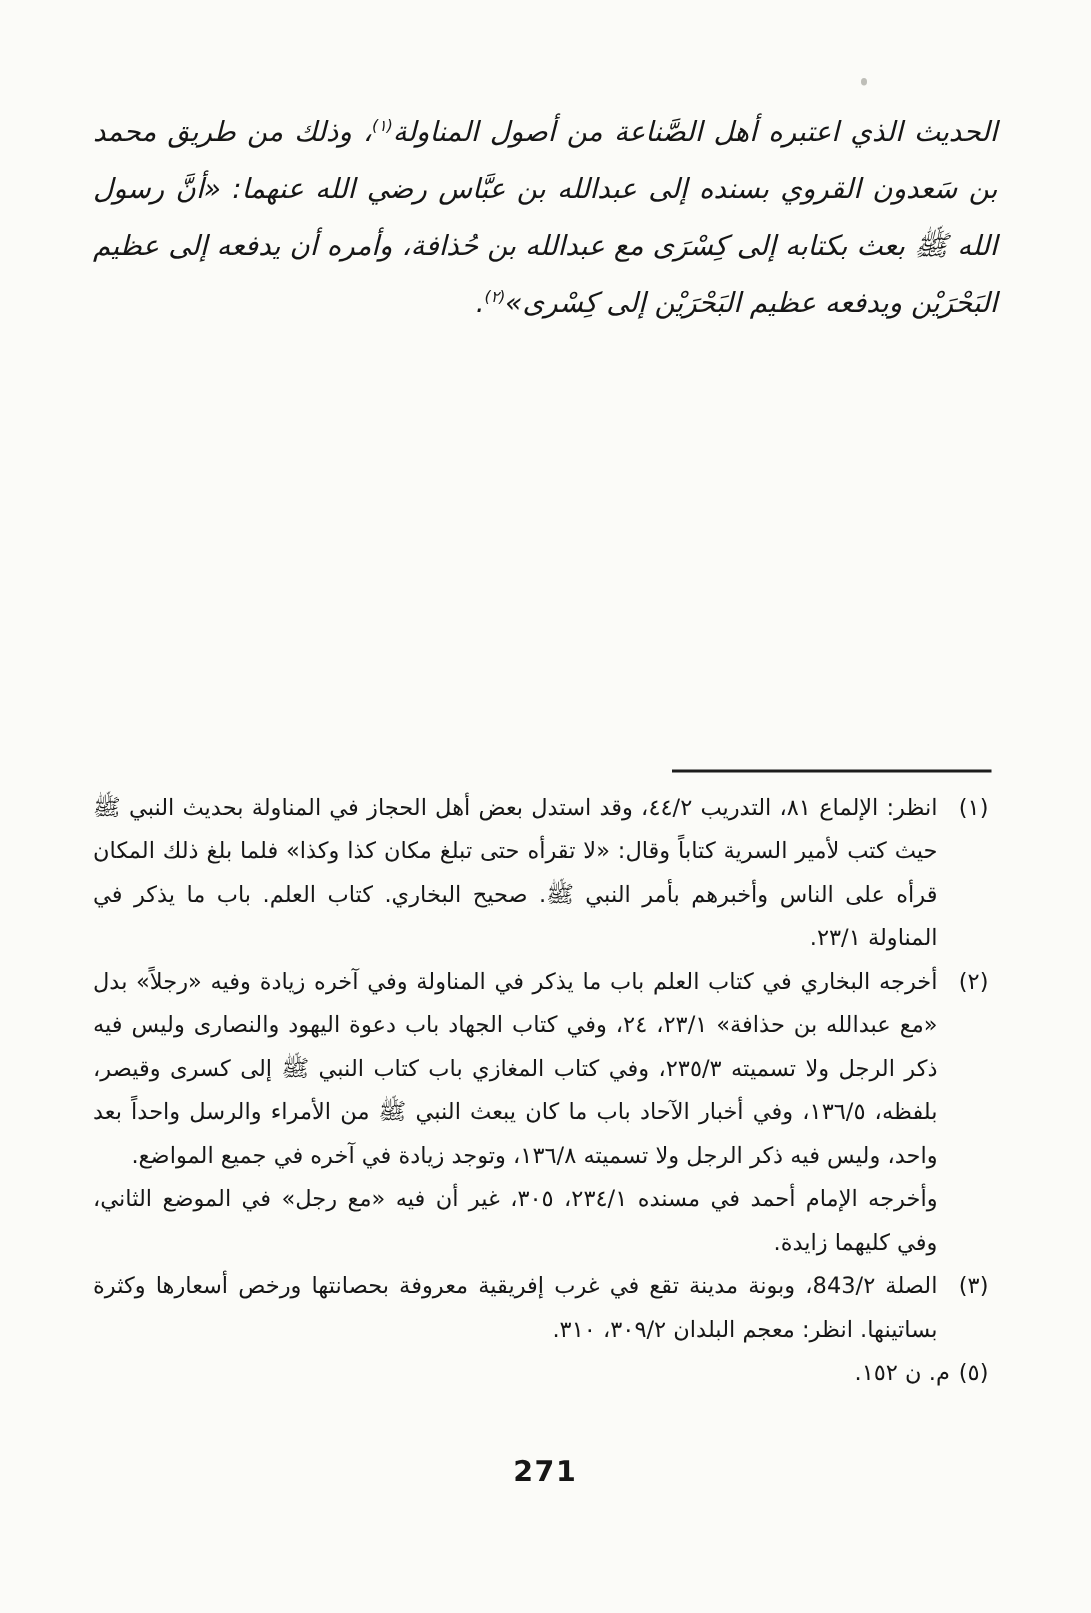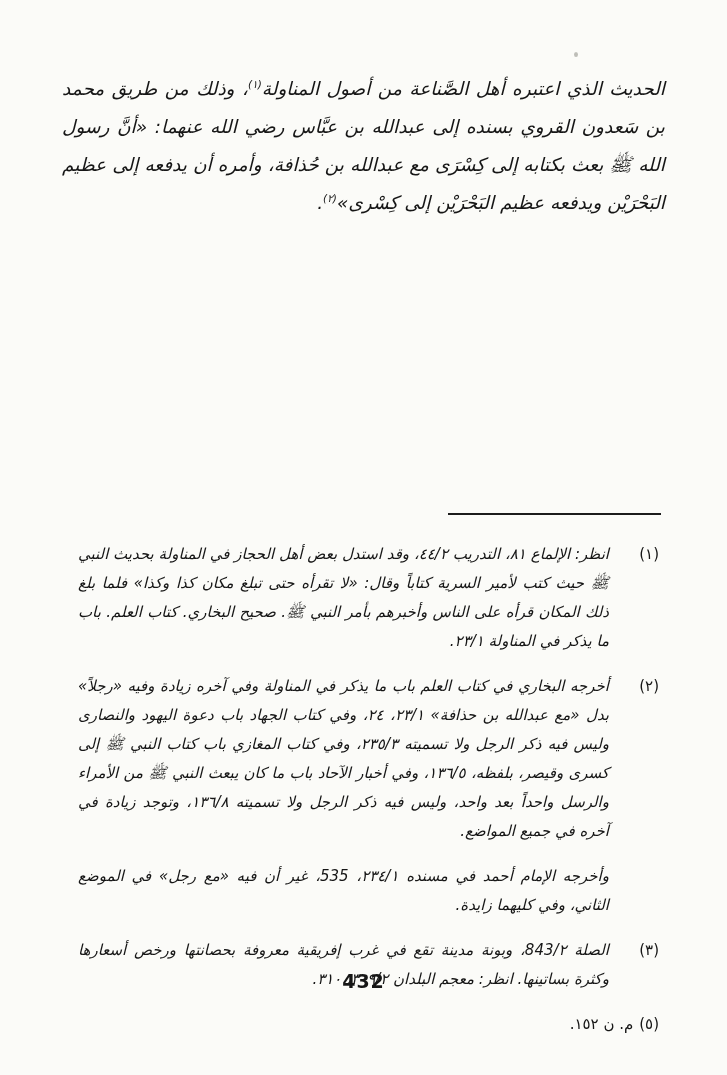--- a/index.html
+++ b/index.html
@@ -34,21 +34,21 @@
     position: absolute; top: 513px; right: 66px; width: 213px;
     border-top: 2px solid #1c1c1c;
   }
   .footnotes {
     position: absolute; top: 524px; right: 68px; width: 597px;
     font-size: 15px; line-height: 29px;
     text-align: justify;
   }
   .footnote { position: relative; padding-right: 34px; }
   .footnote .marker { position: absolute; right: 0; top: 0; }
-  .fn-para { margin: 16px; font-style: italic; }
+  .fn-para { margin: 0; }
   .fn-row { display: flex; gap: 128px; }
   .fn-inline { white-space: nowrap; }
   .fn-inline .inline-marker { margin-left: 6px; }
   .page-number {
     position: absolute; top: 970px; left: 0; width: 727px;
     text-align: center;
     font-size: 19px; font-weight: bold; letter-spacing: 1px;
   }
 </style>
 </head>
@@ -64,25 +64,25 @@
 
 <section class="footnotes">
   <div class="fn-list">
       <div class="footnote">
         <span class="marker">(١)</span>
         <p class="fn-para">انظر: الإلماع ٨١، التدريب ٤٤/٢، وقد استدل بعض أهل الحجاز في المناولة بحديث النبي <span class="saw">ﷺ</span> حيث كتب لأمير السرية كتاباً وقال: «لا تقرأه حتى تبلغ مكان كذا وكذا» فلما بلغ ذلك المكان قرأه على الناس وأخبرهم بأمر النبي <span class="saw">ﷺ</span>. صحيح البخاري. كتاب العلم. باب ما يذكر في المناولة ٢٣/١.</p>
       </div>
       <div class="footnote">
         <span class="marker">(٢)</span>
         <p class="fn-para">أخرجه البخاري في كتاب العلم باب ما يذكر في المناولة وفي آخره زيادة وفيه «رجلاً» بدل «مع عبدالله بن حذافة» ٢٣/١، ٢٤، وفي كتاب الجهاد باب دعوة اليهود والنصارى وليس فيه ذكر الرجل ولا تسميته ٢٣٥/٣، وفي كتاب المغازي باب كتاب النبي <span class="saw">ﷺ</span> إلى كسرى وقيصر، بلفظه، ١٣٦/٥، وفي أخبار الآحاد باب ما كان يبعث النبي <span class="saw">ﷺ</span> من الأمراء والرسل واحداً بعد واحد، وليس فيه ذكر الرجل ولا تسميته ١٣٦/٨، وتوجد زيادة في آخره في جميع المواضع.</p>
-        <p class="fn-para">وأخرجه الإمام أحمد في مسنده ٢٣٤/١، 535، غير أن فيه «مع رجل» في الموضع الثاني، وفي كليهما زايدة.</p>
+        <p class="fn-para">وأخرجه الإمام أحمد في مسنده ٢٣٤/١، ٣٠٥، غير أن فيه «مع رجل» في الموضع الثاني، وفي كليهما زايدة.</p>
       </div>
       <div class="footnote">
         <span class="marker">(٣)</span>
         <p class="fn-para">الصلة 843/٢، وبونة مدينة تقع في غرب إفريقية معروفة بحصانتها ورخص أسعارها وكثرة بساتينها. انظر: معجم البلدان ٣٠٩/٢، ٣١٠.</p>
       </div>
     </div>
   <div class="fn-row">
       <div class="fn-inline"><span class="inline-marker">(٥)</span>م. ن ١٥٢.</div>
     </div>
 </section>
 
-<div class="page-number">432</div>
+<div class="page-number">271</div>
 
 </body></html>

